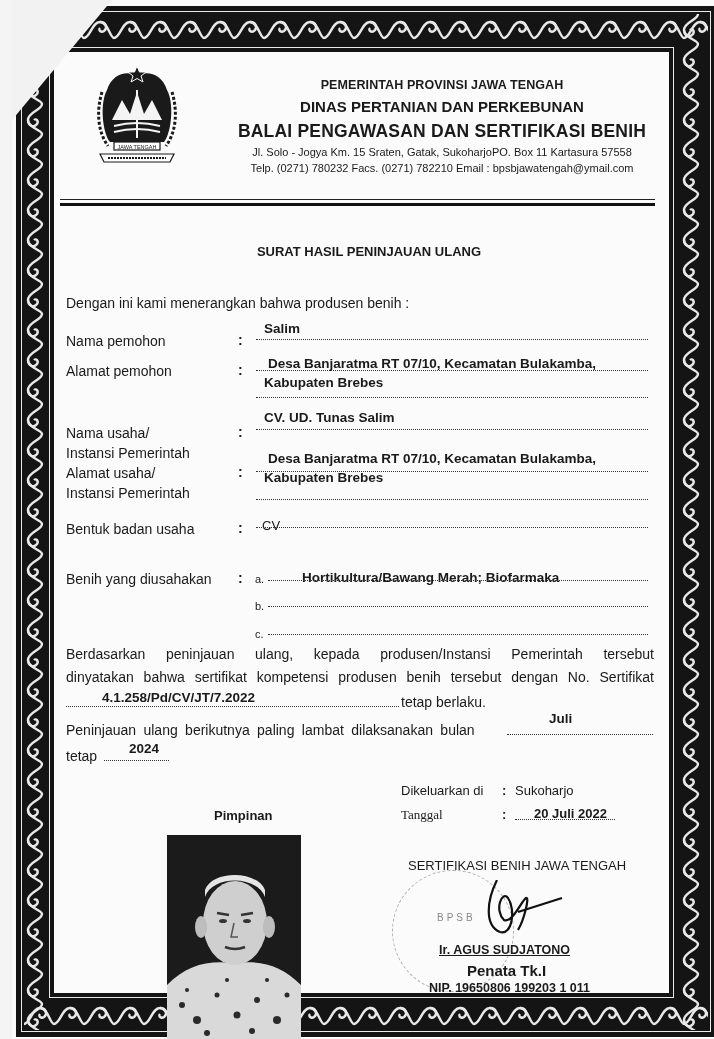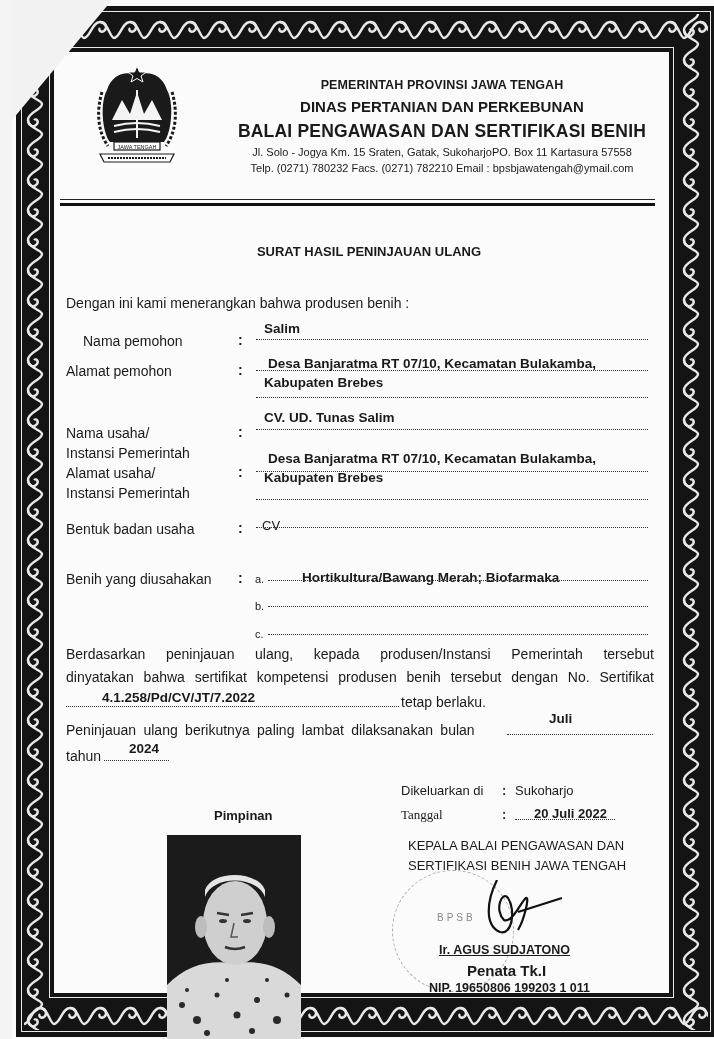--- a/index.html
+++ b/index.html
@@ -156,21 +156,21 @@
     <div class="l3">BALAI PENGAWASAN DAN SERTIFIKASI BENIH</div>
     <div class="l4">Jl. Solo - Jogya Km. 15 Sraten, Gatak, SukoharjoPO. Box 11 Kartasura 57558</div>
     <div class="l5">Telp. (0271) 780232 Facs. (0271) 782210  Email : bpsbjawatengah@ymail.com</div>
   </div>
   <div class="rule1"></div>
   <div class="rule2"></div>
 
   <div class="title">SURAT HASIL PENINJAUAN ULANG</div>
   <div class="intro">Dengan ini kami menerangkan bahwa produsen benih :</div>
 
-  <div class="label" style="top:331px;margin-left:17px;">Nama pemohon</div>
+  <div class="label" style="top:331px;">Nama pemohon</div>
   <div class="colon" style="top:332px;">:</div>
   <div class="val" style="top:321px;">Salim</div>
   <div class="dots" style="top:339px;"></div>
 
   <div class="label" style="top:361px;">Alamat pemohon</div>
   <div class="colon" style="top:362px;">:</div>
   <div class="val" style="top:356px; left:256px;">Desa Banjaratma RT 07/10, Kecamatan Bulakamba,</div>
   <div class="dots" style="top:370px;"></div>
   <div class="val" style="top:375px;">Kabupaten Brebes</div>
   <div class="dots" style="top:397px;"></div>
@@ -211,21 +211,21 @@
   <div class="para" style="top:646px;">Berdasarkan peninjauan ulang, kepada produsen/Instansi Pemerintah tersebut</div>
   <div class="para" style="top:669px;">dinyatakan bahwa sertifikat kompetensi produsen benih tersebut dengan No. Sertifikat</div>
   <div class="bold-val" style="left:90px; top:690px;">4.1.258/Pd/CV/JT/7.2022</div>
   <div class="dots" style="top:706px; left:54px; width:333px;"></div>
   <div class="plain" style="left:389px; top:694px;">tetap berlaku.</div>
 
   <div class="plain" style="left:54px; top:722px; word-spacing:3.5px;">Peninjauan ulang berikutnya paling lambat dilaksanakan bulan</div>
   <div class="bold-val" style="left:537px; top:711px;">Juli</div>
   <div class="dots" style="top:734px; left:495px; width:146px;"></div>
 
-  <div class="plain" style="left:54px; top:748px;">tahun</div>
+  <div class="plain" style="left:54px; top:748px;">tetap</div>
   <div class="bold-val" style="left:117px; top:741px;">2024</div>
   <div class="dots" style="top:760px; left:92px; width:65px;"></div>
 
   <div class="pimpinan">Pimpinan</div>
   <div class="photo">
     <svg width="134" height="204" viewBox="0 0 134 204">
       <rect width="134" height="204" fill="#1b1b1b"></rect>
       <path d="M0 204 L0 150 C20 130 40 125 67 128 C94 125 114 130 134 150 L134 204 Z" fill="#d9d9d9"></path>
       <g fill="#2a2a2a">
         <circle cx="15" cy="170" r="3"></circle>
@@ -255,21 +255,20 @@
 
   <div class="issued" style="left:389px; top:783px;">Dikeluarkan di</div>
   <div class="issued" style="left:490px; top:783px; font-weight:bold;">:</div>
   <div class="issued" style="left:503px; top:783px;">Sukoharjo</div>
 
   <div class="issued" style="left:389px; top:807px;font-family:Liberation Serif, serif;">Tanggal</div>
   <div class="issued" style="left:490px; top:807px; font-weight:bold;">:</div>
   <div class="dots" style="top:819px; left:503px; width:100px;"></div>
   <div class="issued" style="left:522px; top:806px; font-weight:bold;">20 Juli 2022</div>
 
-  <div class="kepala" style="top:838px;">KEPALA BALAI PENGAWASAN DAN</div>
   <div class="kepala" style="top:858px;">SERTIFIKASI BENIH JAWA TENGAH</div>
 
   <div class="stamp"></div>
   <div class="stamp-text">BPSB</div>
 
   <svg class="signature" viewBox="0 0 90 60">
     <path d="M15 0 C5 20 2 45 18 52 C30 56 34 30 26 18 C20 10 12 30 22 40 C30 44 40 20 44 18 C48 16 42 40 36 50 M36 32 L80 18" fill="none" stroke="#111" stroke-width="2.2"></path>
   </svg>
 
   <div class="sign-name">Ir. AGUS SUDJATONO</div>

